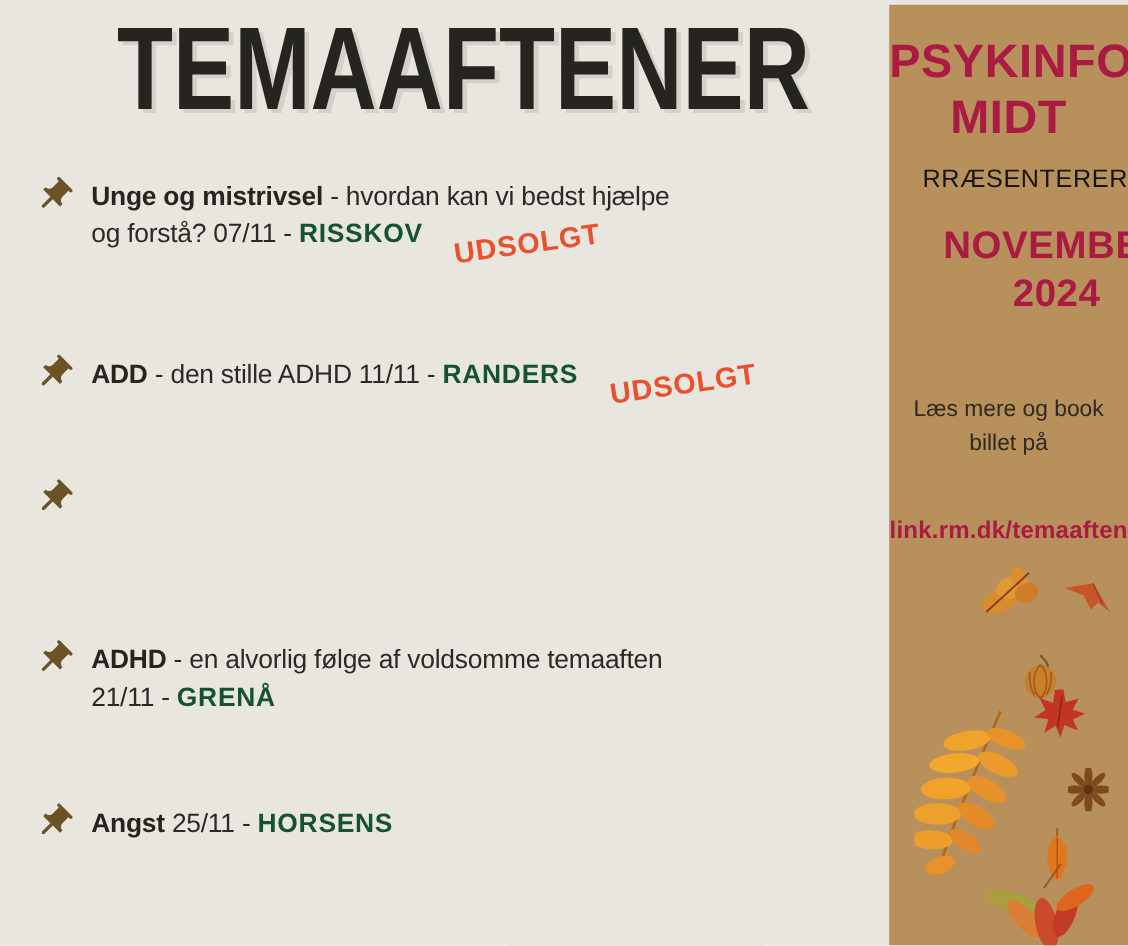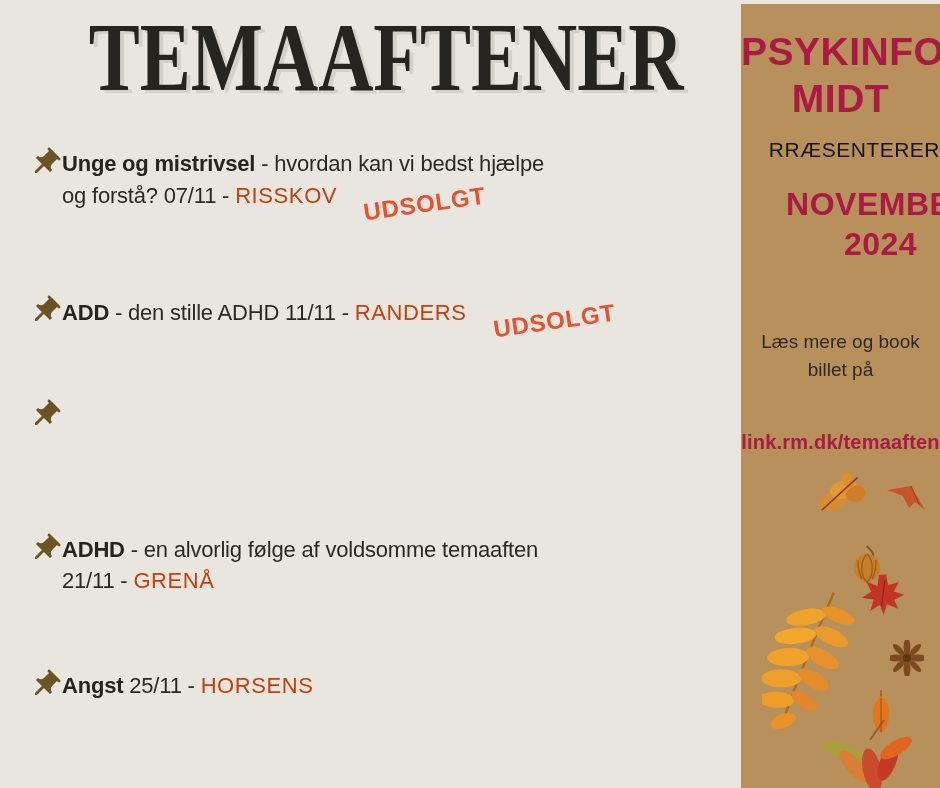--- a/index.html
+++ b/index.html
@@ -3,35 +3,35 @@
 <meta charset="utf-8">
 <style>
   html,body { margin:0; padding:0; }
   .page {
     position:relative; width:940px; height:788px;
     background:#e9e6e0; overflow:hidden;
     font-family:"Liberation Sans", sans-serif;
     color:#2b2925;
   }
   
-  .title-wrap { position:absolute; top:8px; left:5px; width:741px; text-align:center;font-family:Liberation Serif, serif; }
+  .title-wrap { position:absolute; top:8px; left:16px; width:741px; text-align:center; }
   .title {
     display:inline-block; font-size:98px; font-weight:800; line-height:1.02;
     color:#26241f; letter-spacing:0px;
     transform:scaleX(0.78); transform-origin:center top;
     text-shadow:5px 3px 0 rgba(60,55,45,0.12);
     white-space:nowrap;
   }
   
-  .event { position:absolute; left:28px; width:700px; display:flex; align-items:flex-start; }
+  .event { position:absolute; left:28px; width:700px; display:flex; gap:14px; align-items:flex-start; }
   .pin { flex:0 0 34px; margin-top:-2px; }
   .pin svg { width:34px; height:34px; display:block; }
   .etext { font-size:22px; line-height:31px; letter-spacing:-0.2px; }
   .ebold { font-weight:700; color:#26241f; }
-  .city { color:#c2410c; font-weight:400; letter-spacing:0.6px; }
+  .city { color:#14532d; font-weight:700; letter-spacing:0.6px; }
   .soldout {
     display:inline-block; color:#e8502e; font-weight:700; font-size:24px;
     letter-spacing:0.8px; transform:rotate(-8deg);
     margin-left:26px; position:relative; top:9px; white-space:nowrap;
   }
   
   .sidebar { position:absolute; left:741px; top:4px; width:199px; height:788px; background:#b7905c; }
   .sb-block { position:absolute; width:100%; text-align:center; }
   .brand { top:24px; color:#aa1a43; font-weight:800; font-size:39px; line-height:47px; letter-spacing:0.5px; }
   .presents { top:134px; color:#171510; font-weight:400; font-size:21px; letter-spacing:0.5px;text-align:right; }

